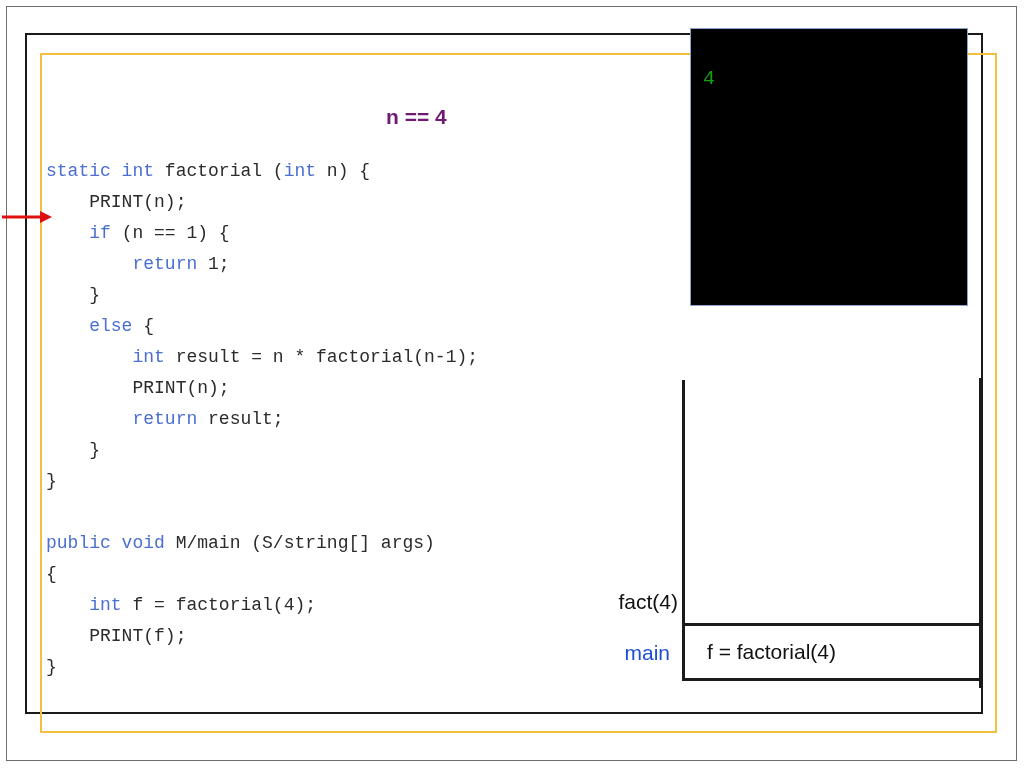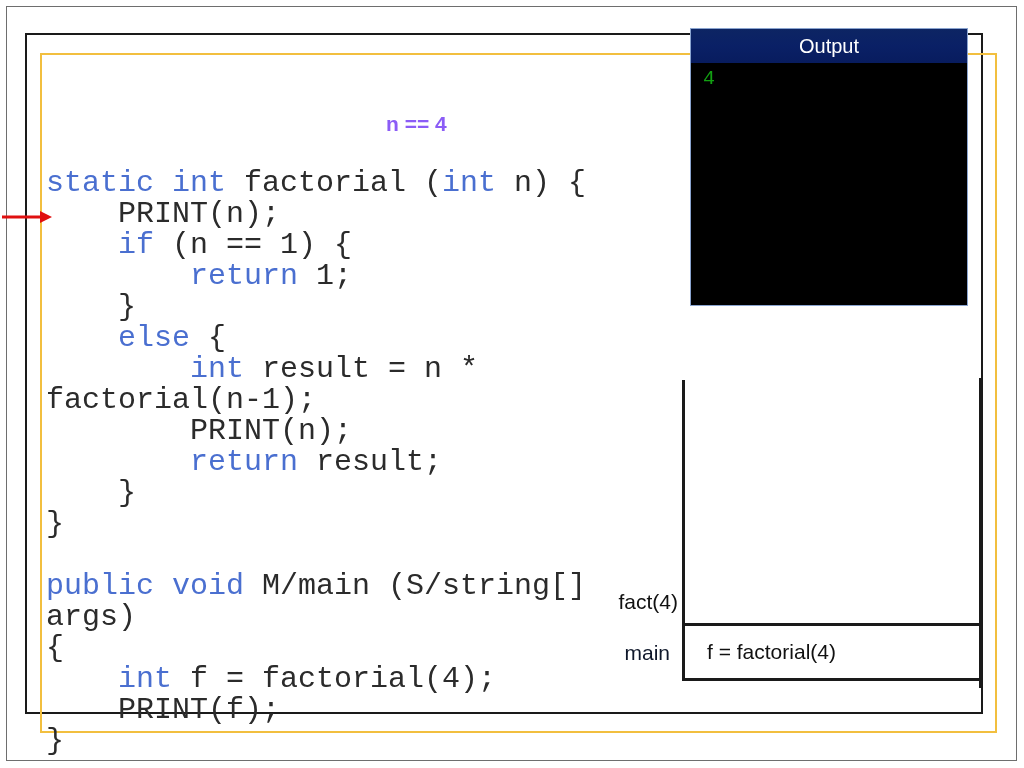--- a/index.html
+++ b/index.html
@@ -52,38 +52,38 @@
     background: transparent;
   }
 
   
   #code-block {
     position: absolute;
     left: 46px;
     top: 138px;
     width: 640px;
     font-family: "Liberation Mono", "DejaVu Sans Mono", monospace;
-    font-size: 30px;
+    font-size: 18px;
     line-height: 31px;
     color: #2b2b2b;
     white-space: pre-wrap;
     letter-spacing: 0px;
   }
   #code-block .kw { color: #4a6fd0; }
   #code-block .ln { display: block; min-height: 31px; }
 
   
   #n-annotation {
     position: absolute;
     left: 386px;
-    top: 112px;
+    top: 105px;
     font-family: "Liberation Sans", sans-serif;
     font-size: 21px;
     font-weight: bold;
-    color: #8b5cf6;
+    color: #701a75;
   }
 
   
   #output-window {
     position: absolute;
     left: 690px;
     top: 28px;
     width: 278px;
     height: 278px;
     border: 1px solid #8aa4cf;
@@ -171,21 +171,21 @@
     padding-left: 22px;
     font-size: 21px;
     color: #111111;
     background: #ffffff;
   }
   #frame-main-label {
     position: absolute;
     right: 330px;
     top: 263px;
     font-size: 21px;
-    color: #0f172a;
+    color: #1d4ed8;
     white-space: nowrap;
   }
 
   
   #red-arrow {
     position: absolute;
     left: 2px;
     top: 209px;
     width: 50px;
     height: 16px;
@@ -203,23 +203,20 @@
 <div id="n-annotation">n == 4</div>
 
 <pre id="code-block"><span class="ln"><span class="kw">static int</span><span> factorial (</span><span class="kw">int</span><span> n) {</span></span><span class="ln"><span>    PRINT(n);</span></span><span class="ln"><span>    </span><span class="kw">if</span><span> (n == 1) {</span></span><span class="ln"><span>        </span><span class="kw">return</span><span> 1;</span></span><span class="ln"><span>    }</span></span><span class="ln"><span>    </span><span class="kw">else</span><span> {</span></span><span class="ln"><span>        </span><span class="kw">int</span><span> result = n * factorial(n-1);</span></span><span class="ln"><span>        PRINT(n);</span></span><span class="ln"><span>        </span><span class="kw">return</span><span> result;</span></span><span class="ln"><span>    }</span></span><span class="ln"><span>}</span></span><span class="ln"><span></span>&nbsp;</span><span class="ln"><span class="kw">public void</span><span> M/main (S/string[] args)</span></span><span class="ln"><span>{</span></span><span class="ln"><span>    </span><span class="kw">int</span><span> f = factorial(4);</span></span><span class="ln"><span>    PRINT(f);</span></span><span class="ln"><span>}</span></span></pre>
 
 <svg id="red-arrow" viewBox="0 0 50 16">
   <line x1="0" y1="8" x2="38" y2="8" stroke="#e01010" stroke-width="3"></line>
   <polygon points="38,2 50,8 38,14" fill="#e01010"></polygon>
 </svg>
 
 <div id="output-window">
-  <div id="output-titlebar">
-    <span>Output</span>
-  </div>
   <div id="output-body">
     <div class="output-line">4</div>
   </div>
 </div>
 
 <div id="stack-diagram">
   <div id="stack-left-rail"></div>
   <div id="stack-right-rail"></div>
   <div id="frame-fact"></div>
   <div id="frame-fact-label">fact(4)</div>

